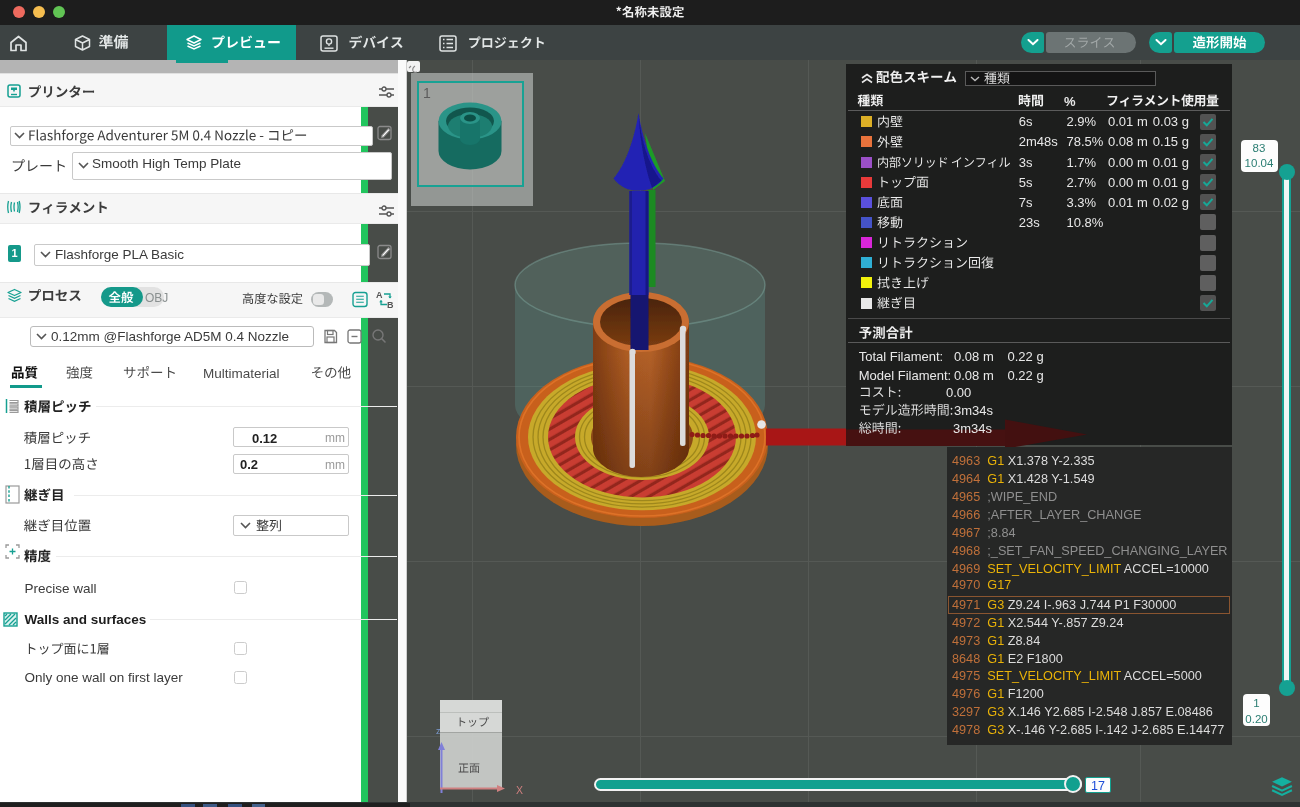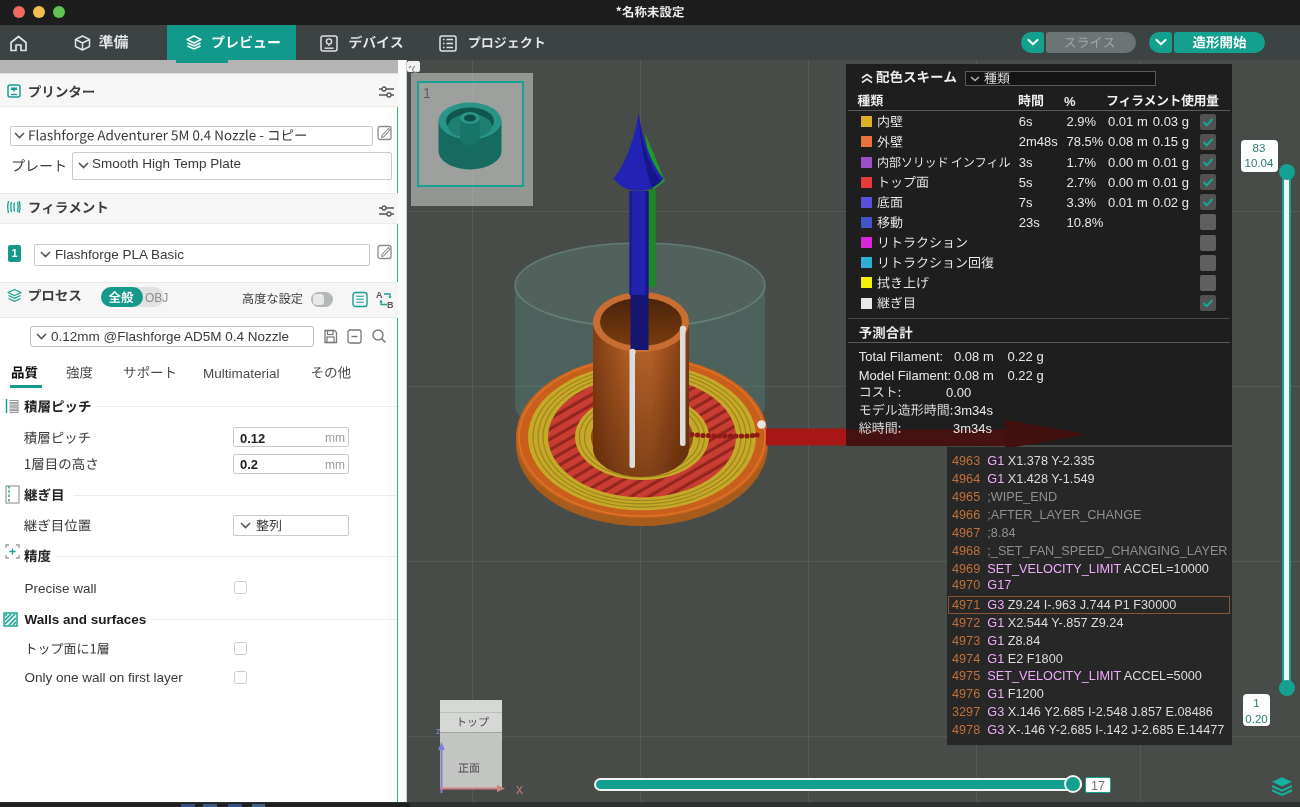--- a/index.html
+++ b/index.html
@@ -3,32 +3,32 @@
 <style>
 *{margin:0;padding:0;box-sizing:border-box}
 html,body{width:1300px;height:807px;overflow:hidden;background:#484c48;font-family:"Liberation Sans",sans-serif}
 .abs{position:absolute}
 #page{position:relative;width:1300px;height:807px}
 #titlebar{position:absolute;left:0;top:0;width:1300px;height:25px;background:#1d1d1d}
 .tl{position:absolute;top:6px;width:12px;height:12px;border-radius:50%}
 #navbar{position:absolute;left:0;top:25px;width:1300px;height:35px;background:#3d4343}
 #tabprev{position:absolute;left:167px;top:0;width:129px;height:35px;background:#119a8b}
 .pillbtn{position:absolute;top:7px;height:21px;border-radius:10.5px;display:flex;align-items:center;justify-content:center}
-#leftpanel{position:absolute;left:0;top:60px;width:398px;height:742px;background:#fff;border-right:1px solid #22c55e}
+#leftpanel{position:absolute;left:0;top:60px;width:368px;height:742px;background:#fff;border-right:7px solid #22c55e}
 .sech{position:absolute;left:0;width:398px;background:#f6f6f6;border-bottom:1px solid #eaeaea}
 .ibox{position:absolute;background:#fff;border:1px solid #c9c9c9;border-radius:2px}
 .chev{stroke:#555;stroke-width:1.6;fill:none}
 .unit{position:absolute;color:#9a9a9a;font-size:12px}
 .val{position:absolute;color:#222;font-size:13px;font-weight:bold}
 .cb{position:absolute;width:13px;height:13px;border:1.5px solid #ccc;border-radius:2.5px;background:#fff}
 .gline{position:absolute;height:1px;background:#ececec}
 .lat{position:absolute;color:#e8e8e8;font-size:13px;white-space:pre}
 #statspanel{position:absolute;left:846px;top:64px;width:386px;height:381px;background:#1d1e1d;z-index:20}
 #gcodepanel{position:absolute;left:947px;top:447px;width:285px;height:298px;background:#262726;z-index:20}
-.gnum{color:#c0703a}.gcmd{color:#f0abfc}.gcom{color:#8f8f8f}.gprm{color:#dcdcdc}
+.gnum{color:#c0703a}.gcmd{color:#eab308}.gcom{color:#8f8f8f}.gprm{color:#dcdcdc}
 .gl{position:absolute;left:5px;white-space:pre;font-size:12.7px}
 </style></head>
 <body>
 <div id="page">
 <div id="titlebar">
 <div class="tl" style="left:13px;background:#ee6a5e"></div>
 <div class="tl" style="left:33px;background:#f5bd4f"></div>
 <div class="tl" style="left:53px;background:#61c454"></div>
 </div>
 <div id="navbar">
@@ -160,21 +160,21 @@
 <svg class="abs" style="left:5px;top:338px" width="15" height="16" viewBox="0 0 15 16">
         <path d="M1.5 1 L1.5 15" stroke="#16a092" stroke-width="1.5"></path>
         <g stroke="#9a9a9a" stroke-width="1.2" fill="none">
           <path d="M4.5 2.5 L13 2.5 L13 4.5 L4.5 4.5"></path>
           <path d="M4.5 5.8 L13 5.8 L13 7.8 L4.5 7.8"></path>
           <path d="M4.5 9.1 L13 9.1 L13 11.1 L4.5 11.1"></path>
           <path d="M4.5 12.4 L13 12.4 L13 14.4 L4.5 14.4"></path>
         </g>
       </svg>
 <div class="ibox" style="left:233px;top:366.8px;width:115.5px;height:20.5px"></div>
-<div class="val" style="left:240px;top:370.5px">0.12</div>
+<div class="val" style="left:252px;top:370.5px">0.12</div>
 <div class="unit" style="left:325px;top:371px">mm</div>
 <div class="ibox" style="left:233px;top:393.5px;width:115.5px;height:20.5px"></div>
 <div class="val" style="left:240px;top:397px">0.2</div>
 <div class="unit" style="left:325px;top:397.5px">mm</div>
 <svg class="abs" style="left:5px;top:425px" width="15" height="19" viewBox="0 0 15 19">
         <rect x="1" y="1" width="13" height="17" fill="none" stroke="#9a9a9a" stroke-width="1.2"></rect>
         <path d="M4 1 L4 18" stroke="#16a092" stroke-width="1.4" stroke-dasharray="2.5 1.8"></path>
       </svg>
 <div class="ibox" style="left:233px;top:455px;width:115.5px;height:20.5px"></div>
 <svg class="abs" style="left:240px;top:462px" width="11" height="7" viewBox="0 0 11 7">
@@ -309,21 +309,21 @@
 <div class="lat" style="left:516px;top:784px;color:#cf7f7f;font-size:10.5px;z-index:12">X</div>
 <svg class="abs" style="left:435px;top:740px;z-index:12" width="76" height="53" viewBox="0 0 76 53">
       <path d="M6.5 53 L6.5 9" stroke="#8080d8" stroke-width="2"></path>
       <path d="M6.5 2 L3 10 L10 10 Z" fill="#8080d8"></path>
       <path d="M5 48.5 L63 48.5" stroke="#cf8080" stroke-width="2"></path>
       <path d="M70 48.5 L62 45 L62 52 Z" fill="#cf8080"></path>
     </svg>
 <div class="lat" style="left:436px;top:726px;color:#7a9ad0;font-size:9px;z-index:12">z</div>
 <div class="abs" style="left:594px;top:777.5px;width:488px;height:13px;border:2px solid #f2f2f2;background:#12a08f;border-radius:7px;z-index:30"></div>
 <div class="abs" style="left:1064px;top:775px;width:18px;height:18px;background:#12a08f;border:2px solid #f2f2f2;border-radius:50%;z-index:31"></div>
-<div class="abs" style="left:1085px;top:777px;width:26px;height:16px;background:#fdfdfd;border:1.5px solid #12a08f;border-radius:2px;color:#737373;font-size:12.5px;text-align:center;line-height:17px;z-index:31">17</div>
+<div class="abs" style="left:1085px;top:777px;width:26px;height:16px;background:#fdfdfd;border:1.5px solid #12a08f;border-radius:2px;color:#1d4ed8;font-size:12.5px;text-align:center;line-height:17px;z-index:31">17</div>
 <div class="abs" style="left:1282px;top:167px;width:9px;height:525px;border:2px solid #15a192;background:#f0f5f4;border-radius:5px;z-index:30"></div>
 <div class="abs" style="left:1278.5px;top:164px;width:16px;height:16px;background:#15a192;border-radius:50%;z-index:31"></div>
 <div class="abs" style="left:1278.5px;top:680px;width:16px;height:16px;background:#15a192;border-radius:50%;z-index:31"></div>
 <div class="abs" style="left:1240.5px;top:140px;width:37px;height:32px;background:#fdfdfd;border-radius:4px;color:#2a7d72;font-size:11.5px;text-align:center;line-height:15px;z-index:31;padding-top:1px">83<br>10.04</div>
 <div class="abs" style="left:1243px;top:694px;width:27px;height:32px;background:#fdfdfd;border-radius:4px;color:#2a7d72;font-size:11.5px;text-align:center;line-height:16px;z-index:31;padding-top:1px">1<br>0.20</div>
 <svg class="abs" style="left:1270px;top:773px;z-index:31" width="24" height="25" viewBox="0 0 23 23">
       <path d="M2 8 L11.5 3.5 L21 8 L11.5 12.5 Z" fill="#14b0a0"></path>
       <path d="M2 12 L11.5 16.5 L21 12" fill="none" stroke="#14b0a0" stroke-width="2"></path>
       <path d="M2 16 L11.5 20.5 L21 16" fill="none" stroke="#14b0a0" stroke-width="2"></path>
     </svg>
@@ -364,21 +364,21 @@
       <div class="gl" style="top:24.9px"><span class="gnum">4964</span>  <span class="gcmd">G1</span> <span class="gprm">X1.428 Y-1.549</span></div>
       <div class="gl" style="top:42.9px"><span class="gnum">4965</span>  <span class="gcom">;WIPE_END</span></div>
       <div class="gl" style="top:60.9px"><span class="gnum">4966</span>  <span class="gcom">;AFTER_LAYER_CHANGE</span></div>
       <div class="gl" style="top:78.8px"><span class="gnum">4967</span>  <span class="gcom">;8.84</span></div>
       <div class="gl" style="top:96.8px"><span class="gnum">4968</span>  <span class="gcom">;_SET_FAN_SPEED_CHANGING_LAYER</span></div>
       <div class="gl" style="top:114.7px"><span class="gnum">4969</span>  <span class="gcmd">SET_VELOCITY_LIMIT</span> <span class="gprm">ACCEL=10000</span></div>
       <div class="gl" style="top:131px"><span class="gnum">4970</span>  <span class="gcmd">G17</span></div>
       <div class="gl" style="top:150.6px"><span class="gnum">4971</span>  <span class="gcmd">G3</span> <span class="gprm">Z9.24 I-.963 J.744 P1 F30000</span></div>
       <div class="gl" style="top:168.5px"><span class="gnum">4972</span>  <span class="gcmd">G1</span> <span class="gprm">X2.544 Y-.857 Z9.24</span></div>
       <div class="gl" style="top:186.5px"><span class="gnum">4973</span>  <span class="gcmd">G1</span> <span class="gprm">Z8.84</span></div>
-      <div class="gl" style="top:204.5px"><span class="gnum">4974</span>  <span class="gcmd">G1</span> <span class="gprm">E2 F1800</span></div>
+      <div class="gl" style="top:204.5px"><span class="gnum">8648</span>  <span class="gcmd">G1</span> <span class="gprm">E2 F1800</span></div>
       <div class="gl" style="top:222.4px"><span class="gnum">4975</span>  <span class="gcmd">SET_VELOCITY_LIMIT</span> <span class="gprm">ACCEL=5000</span></div>
       <div class="gl" style="top:240.4px"><span class="gnum">4976</span>  <span class="gcmd">G1</span> <span class="gprm">F1200</span></div>
       <div class="gl" style="top:258.3px"><span class="gnum">3297</span>  <span class="gcmd">G3</span> <span class="gprm">X.146 Y2.685 I-2.548 J.857 E.08486</span></div>
       <div class="gl" style="top:276.2px"><span class="gnum">4978</span>  <span class="gcmd">G3</span> <span class="gprm">X-.146 Y-2.685 I-.142 J-2.685 E.14477</span></div>
       <div class="abs" style="left:1px;top:148.9px;width:282px;height:18.5px;border:1px solid #8a5530"></div>
     </div>
 <div class="abs" style="left:860.5px;top:116.3px;width:11px;height:11px;background:#dcaf26;z-index:21"></div>
     <div class="lat" style="left:1018.7px;top:114.3px;z-index:21">6s</div>
     <div class="lat" style="left:1066.5px;top:114.3px;z-index:21">2.9%</div>
     <div class="lat" style="left:1108px;top:114.3px;z-index:21">0.01 m</div>

